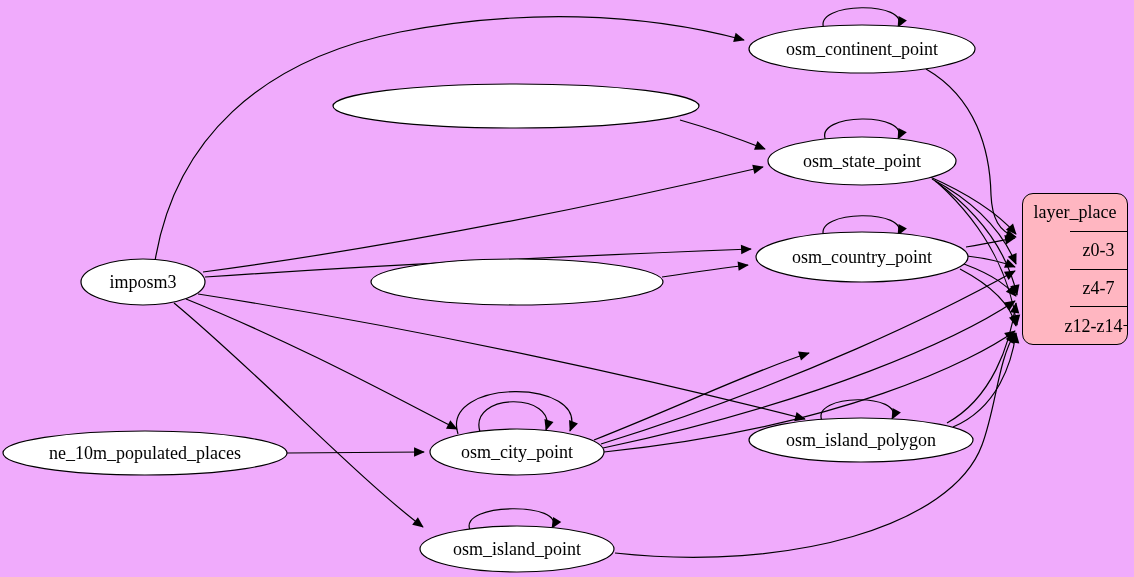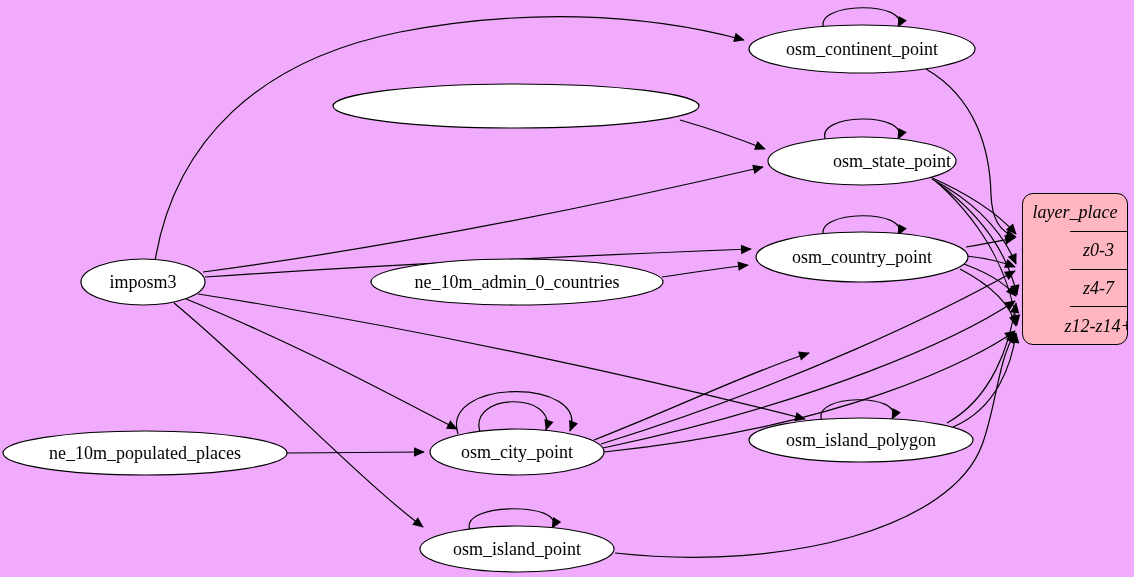--- a/index.html
+++ b/index.html
@@ -13,21 +13,21 @@
   .nlabel{
     position:absolute;transform:translate(-50%,-50%);
     white-space:nowrap;line-height:1;pointer-events:none;
   }
   .record{
     position:absolute;background:#ffb6c1;border:1.4px solid #000;border-radius:11px;
     display:flex;flex-direction:column;overflow:hidden;box-sizing:border-box;
   }
   .record .cell{
     flex:1;display:flex;align-items:center;justify-content:center;
-    white-space:nowrap;line-height:1;font-style:italic;
+    white-space:nowrap;line-height:1;
   }
   .record .cell + .cell{border-top:1.4px solid #000;margin-left:47px;}
 </style>
 </head>
 <body>
 
 <div id="stage">
 
   <svg width="1134" height="577" viewBox="0 0 1134 577">
     <defs>
@@ -77,23 +77,22 @@
     <ellipse class="node-ellipse" cx="862" cy="257" rx="106" ry="25"></ellipse>
     <ellipse class="node-ellipse" cx="517" cy="282" rx="146" ry="23"></ellipse>
     <ellipse class="node-ellipse" cx="143" cy="282" rx="62" ry="23"></ellipse>
     <ellipse class="node-ellipse" cx="861" cy="440" rx="112" ry="22"></ellipse>
     <ellipse class="node-ellipse" cx="145" cy="453" rx="142" ry="22"></ellipse>
     <ellipse class="node-ellipse" cx="517" cy="452" rx="87" ry="23"></ellipse>
     <ellipse class="node-ellipse" cx="517" cy="549" rx="97" ry="23"></ellipse>
   </svg>
 
   <div class="nlabel" style="left:862px;top:49px">osm_continent_point</div>
-  <div class="nlabel" style="left:892px;top:161px">osm_state_point</div>
+  <div class="nlabel" style="left:862px;top:161px">osm_state_point</div>
   <div class="nlabel" style="left:862px;top:257px">osm_country_point</div>
-  <div class="nlabel" style="left:517px;top:282px">ne_10m_admin_0_countries</div>
   <div class="nlabel" style="left:143px;top:282px">imposm3</div>
   <div class="nlabel" style="left:861px;top:440px">osm_island_polygon</div>
   <div class="nlabel" style="left:145px;top:453px">ne_10m_populated_places</div>
   <div class="nlabel" style="left:517px;top:452px">osm_city_point</div>
   <div class="nlabel" style="left:517px;top:549px">osm_island_point</div>
 
 
   <div class="record" style="left:1022px;top:193px;width:106px;height:152px">
     <div class="cell">layer_place</div>
     <div class="cell">z0-3</div>

